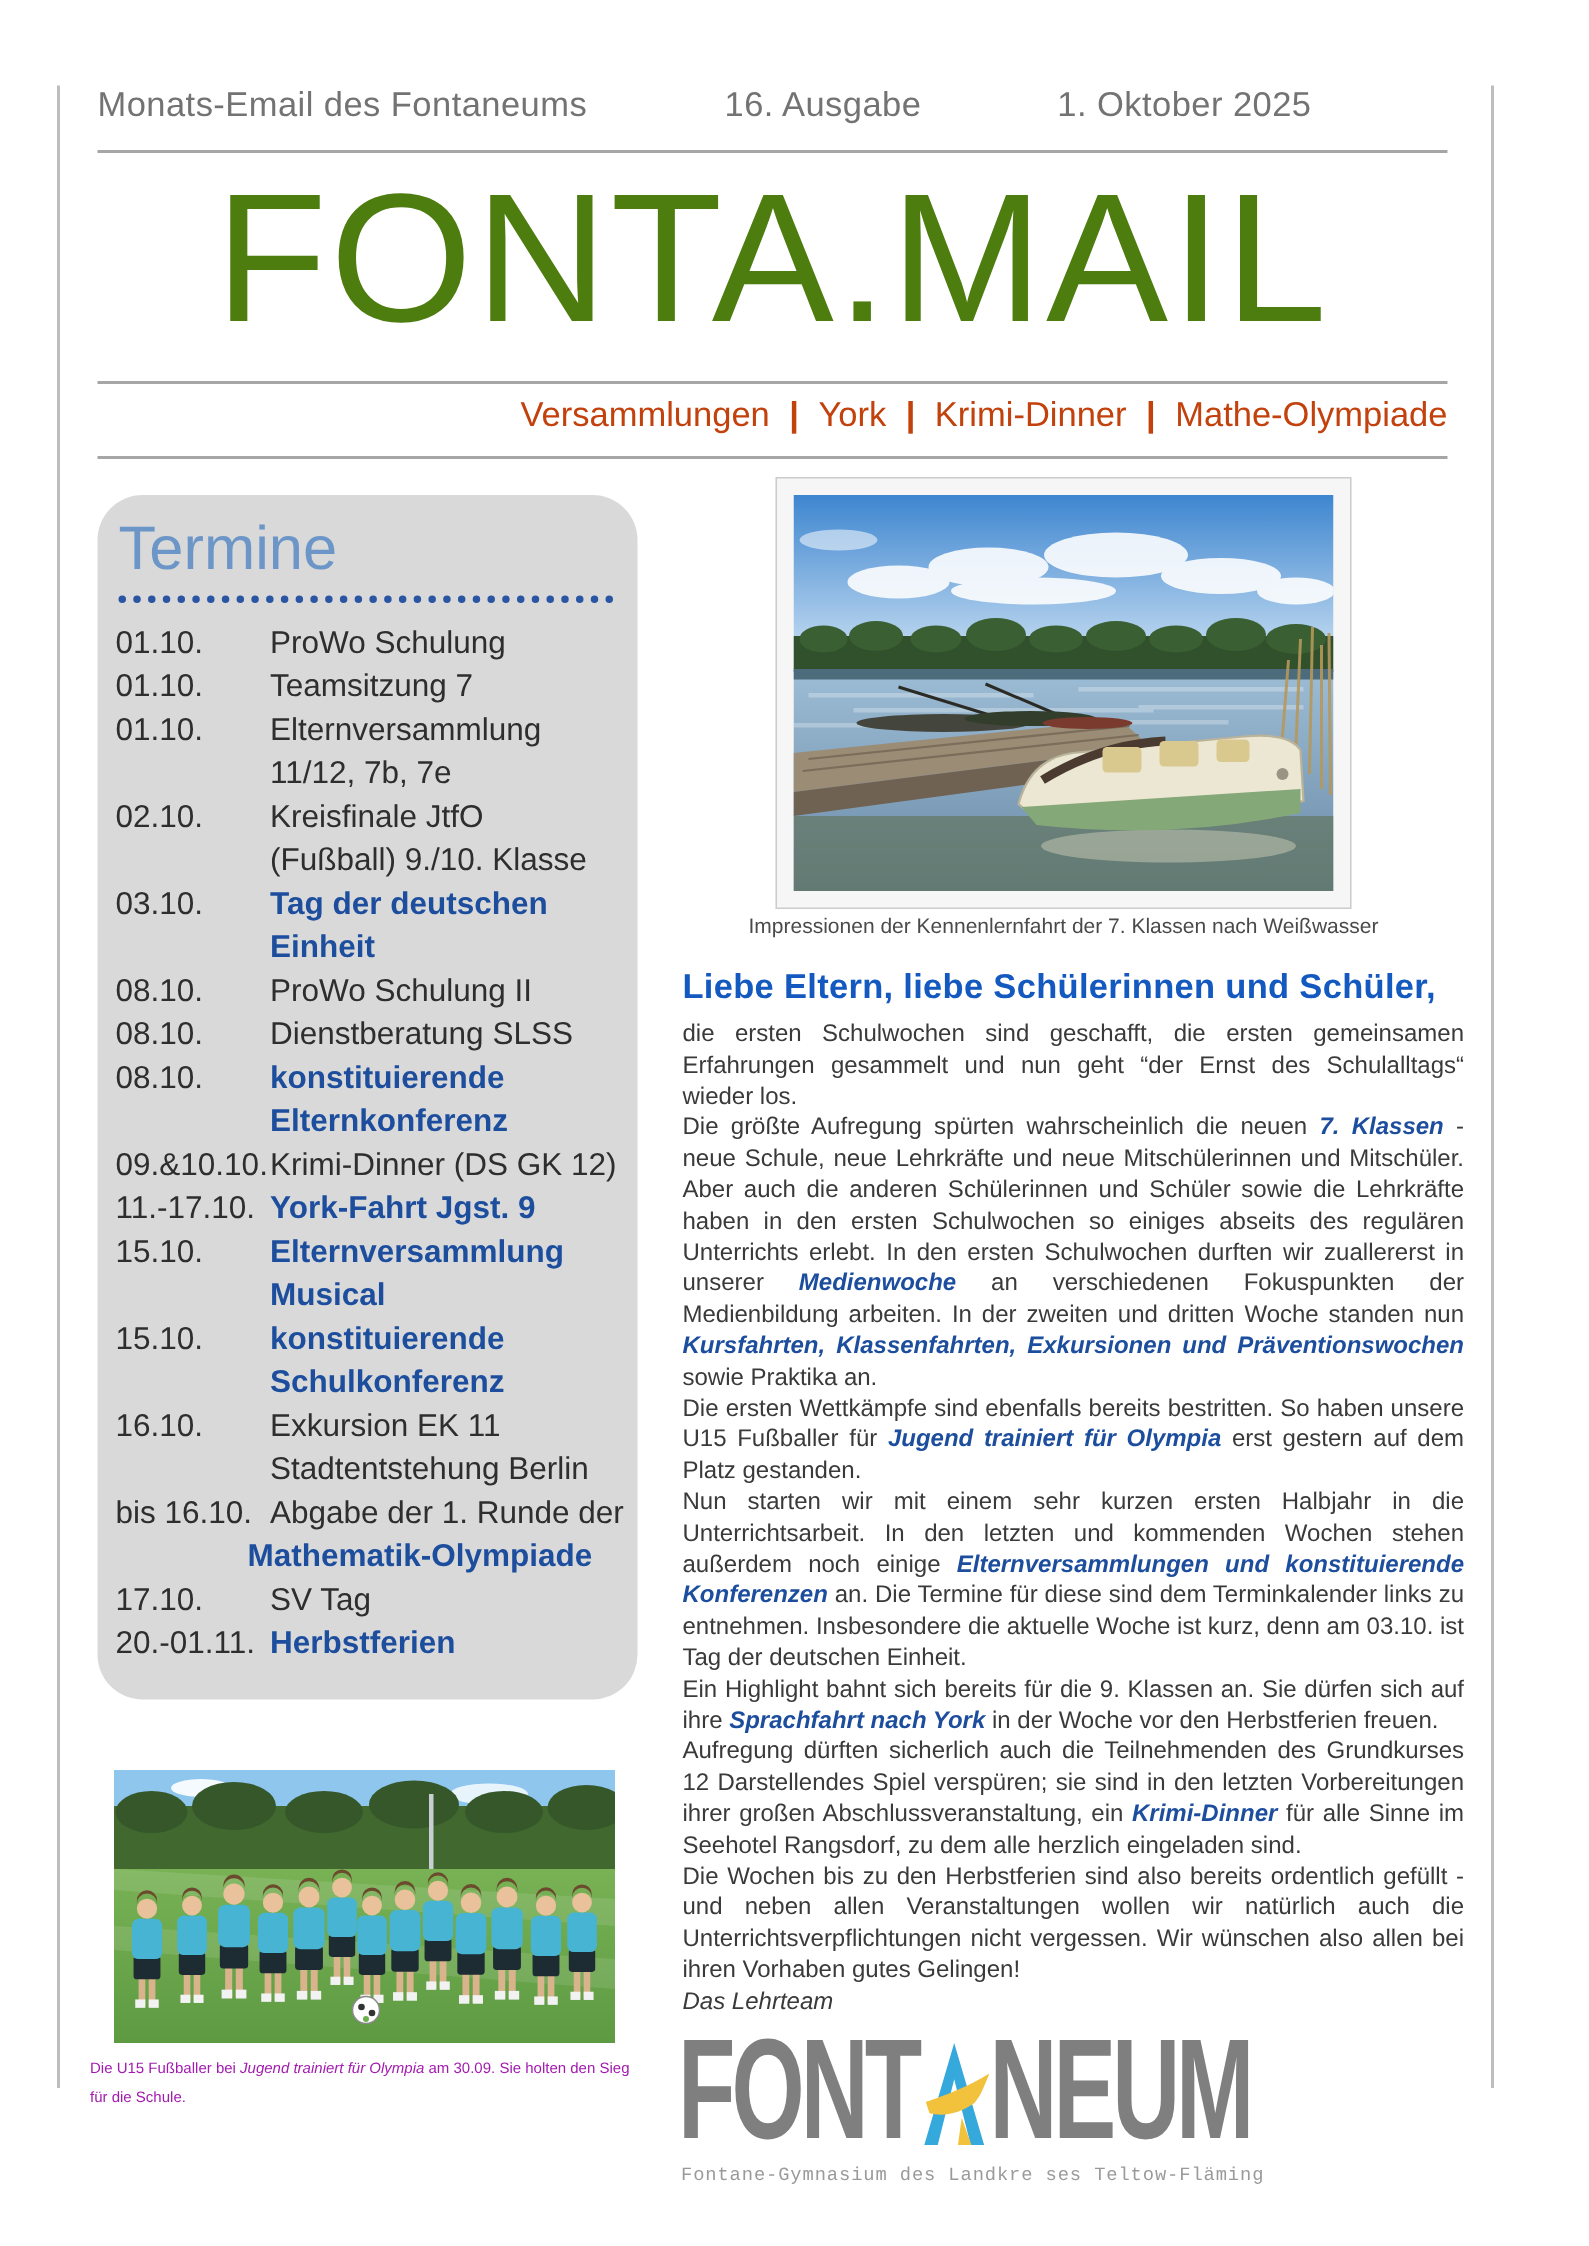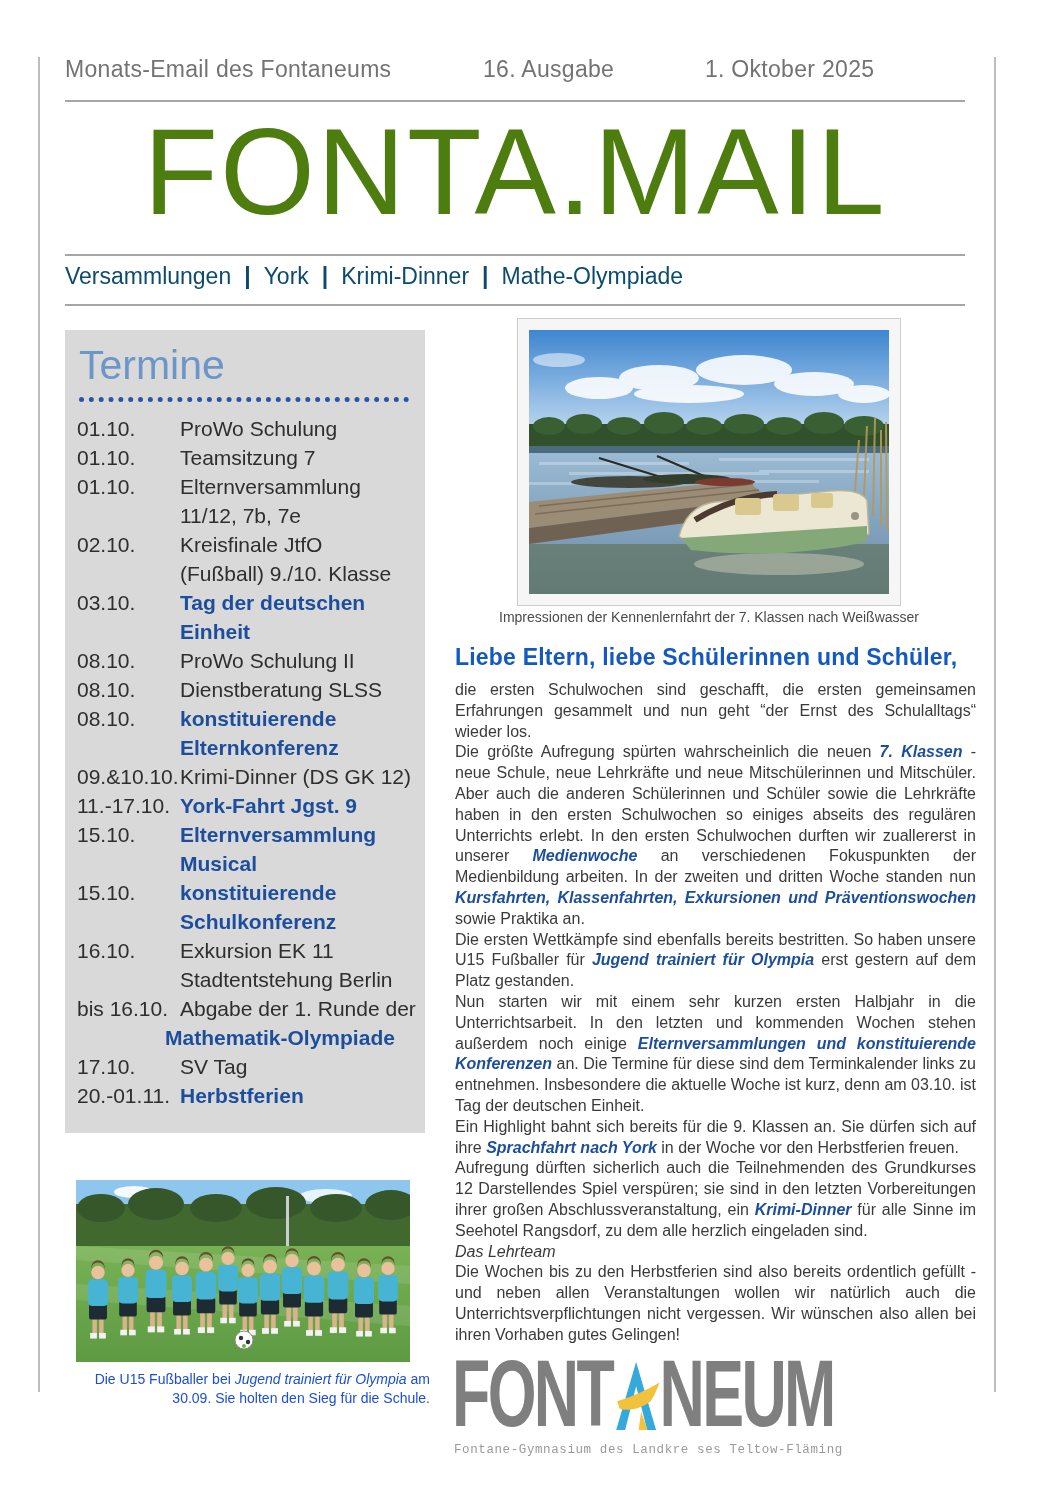--- a/index.html
+++ b/index.html
@@ -18,27 +18,27 @@
   
   .header{position:absolute;left:65px;top:56px;width:900px;display:grid;
           grid-template-columns:418px auto 1fr;color:#737373;font-size:23px;letter-spacing:.3px;}
   .header .h-right{text-align:center;}
 
   
   .masthead{position:absolute;left:65px;top:108px;width:900px;text-align:center;
             font-size:122px;line-height:1.06;color:#4d7c0f;letter-spacing:2px;font-weight:400;}
 
   
-  .nav{position:absolute;left:65px;top:263px;width:900px;text-align:left;
-       font-size:23px;color:#0c4a6e;font-weight:500;}
+  .nav{position:absolute;left:65px;top:263px;width:900px;text-align:right;
+       font-size:23px;color:#c2410c;font-weight:500;}
   .nav-sep{margin:0 13px;font-weight:700;}
 
   
   .termine{position:absolute;left:65px;top:330px;width:360px;height:803px;background:#d9d9d9;
-           box-sizing:border-box;padding:13px 6px 0 12px;}
+           box-sizing:border-box;padding:13px 6px 0 12px;border-radius:30px;}
   .termine-title{font-size:41px;color:#6d96c8;margin:0 0 9px 2px;line-height:1.1;font-weight:400;}
   .termine-divider{border:none;border-top:5px dotted #2a55a3;margin:0 10px 12px 2px;}
   .t-row{display:flex;font-size:21px;line-height:29px;color:#2e2e2e;align-items:center;}
   .t-date{min-width:103px;flex-shrink:0;}
   .t-text{flex:1;}
   .t-bold{color:#1d4e9e;font-weight:700;}
   .t-row.t-wide{display:block;padding-left:88px;}
 
   
   .photo-frame{position:absolute;left:517px;top:318px;width:384px;height:288px;background:#f6f6f6;
@@ -50,22 +50,22 @@
   
   .main{position:absolute;left:455px;top:644px;width:521px;}
   .main-heading{font-size:23px;font-weight:700;color:#1459c0;margin:0 0 9px 0;letter-spacing:.2px;}
   .body-p{margin:0;font-size:16px;line-height:20.8px;text-align:justify;color:#3a3a3a;}
   .body-p.italic{font-style:italic;}
   .hl{color:#1d4e9e;font-weight:700;font-style:italic;}
 
   
   .team-photo{position:absolute;left:76px;top:1180px;width:334px;height:182px;}
   .team-photo svg{display:block;width:100%;height:100%;}
-  .team-caption{position:absolute;left:60px;top:1370px;width:370px;text-align:right;
-                font-size:14px;color:#1d4ed8;line-height:19px;}
+  .team-caption{position:absolute;left:60px;top:1370px;width:370px;text-align:left;
+                font-size:10px;color:#a21caf;line-height:19px;}
 
   
   .logo{position:absolute;left:452px;top:1356px;}
   .logo-row{display:flex;align-items:flex-end;height:74px;transform:scaleX(.66);transform-origin:left bottom;}
   .logo-text{font-size:95px;font-weight:700;color:#7f7f7f;letter-spacing:-4px;line-height:.78;}
   .logo-a{width:76px;height:68px;margin:0 -2px;}
   .logo-subtitle{position:absolute;left:454px;top:1443px;font-family:"Liberation Mono",monospace;
                  font-size:12.5px;letter-spacing:.6px;color:#9a9a9a;white-space:nowrap;}
 </style>
 </head>
@@ -271,22 +271,22 @@
 
   <div class="main">
     <h1 class="main-heading">Liebe Eltern, liebe Schülerinnen und Schüler,</h1>
     <div>
         <p class="body-p"><span>die ersten Schulwochen sind geschafft, die ersten gemeinsamen Erfahrungen gesammelt und nun geht “der Ernst des Schulalltags“ wieder los.</span></p>
         <p class="body-p"><span>Die größte Aufregung spürten wahrscheinlich die neuen </span><span class="hl">7. Klassen</span><span> - neue Schule, neue Lehrkräfte und neue Mitschülerinnen und Mitschüler. Aber auch die anderen Schülerinnen und Schüler sowie die Lehrkräfte haben in den ersten Schulwochen so einiges abseits des regulären Unterrichts erlebt. In den ersten Schulwochen durften wir zuallererst in unserer </span><span class="hl">Medienwoche</span><span> an verschiedenen Fokuspunkten der Medienbildung arbeiten. In der zweiten und dritten Woche standen nun </span><span class="hl">Kursfahrten, Klassenfahrten, Exkursionen und Präventionswochen</span><span> sowie Praktika an.</span></p>
         <p class="body-p"><span>Die ersten Wettkämpfe sind ebenfalls bereits bestritten. So haben unsere U15 Fußballer für </span><span class="hl">Jugend trainiert für Olympia</span><span> erst gestern auf dem Platz gestanden.</span></p>
         <p class="body-p"><span>Nun starten wir mit einem sehr kurzen ersten Halbjahr in die Unterrichtsarbeit. In den letzten und kommenden Wochen stehen außerdem noch einige </span><span class="hl">Elternversammlungen und konstituierende Konferenzen</span><span> an. Die Termine für diese sind dem Terminkalender links zu entnehmen. Insbesondere die aktuelle Woche ist kurz, denn am 03.10. ist Tag der deutschen Einheit.</span></p>
         <p class="body-p"><span>Ein Highlight bahnt sich bereits für die 9. Klassen an. Sie dürfen sich auf ihre </span><span class="hl">Sprachfahrt nach York</span><span> in der Woche vor den Herbstferien freuen.</span></p>
         <p class="body-p"><span>Aufregung dürften sicherlich auch die Teilnehmenden des Grundkurses 12 Darstellendes Spiel verspüren; sie sind in den letzten Vorbereitungen ihrer großen Abschlussveranstaltung, ein </span><span class="hl">Krimi-Dinner</span><span> für alle Sinne im Seehotel Rangsdorf, zu dem alle herzlich eingeladen sind.</span></p>
+        <p class="body-p"><span>Die Wochen bis zu den Herbstferien sind also bereits ordentlich gefüllt - und neben allen Veranstaltungen wollen wir natürlich auch die Unterrichtsverpflichtungen nicht vergessen. Wir wünschen also allen bei ihren Vorhaben gutes Gelingen!</span></p>
         <p class="body-p italic"><span>Das Lehrteam</span></p>
-        <p class="body-p"><span>Die Wochen bis zu den Herbstferien sind also bereits ordentlich gefüllt - und neben allen Veranstaltungen wollen wir natürlich auch die Unterrichtsverpflichtungen nicht vergessen. Wir wünschen also allen bei ihren Vorhaben gutes Gelingen!</span></p>
       </div>
   </div>
 
   <div class="team-photo">
     <svg viewBox="0 0 334 182" preserveAspectRatio="none">
       <defs>
         <linearGradient id="fieldG" x1="0" y1="0" x2="0" y2="1">
           <stop offset="0" stop-color="#79b255"></stop>
             <stop offset="1" stop-color="#5d9a42"></stop>
         </linearGradient>

